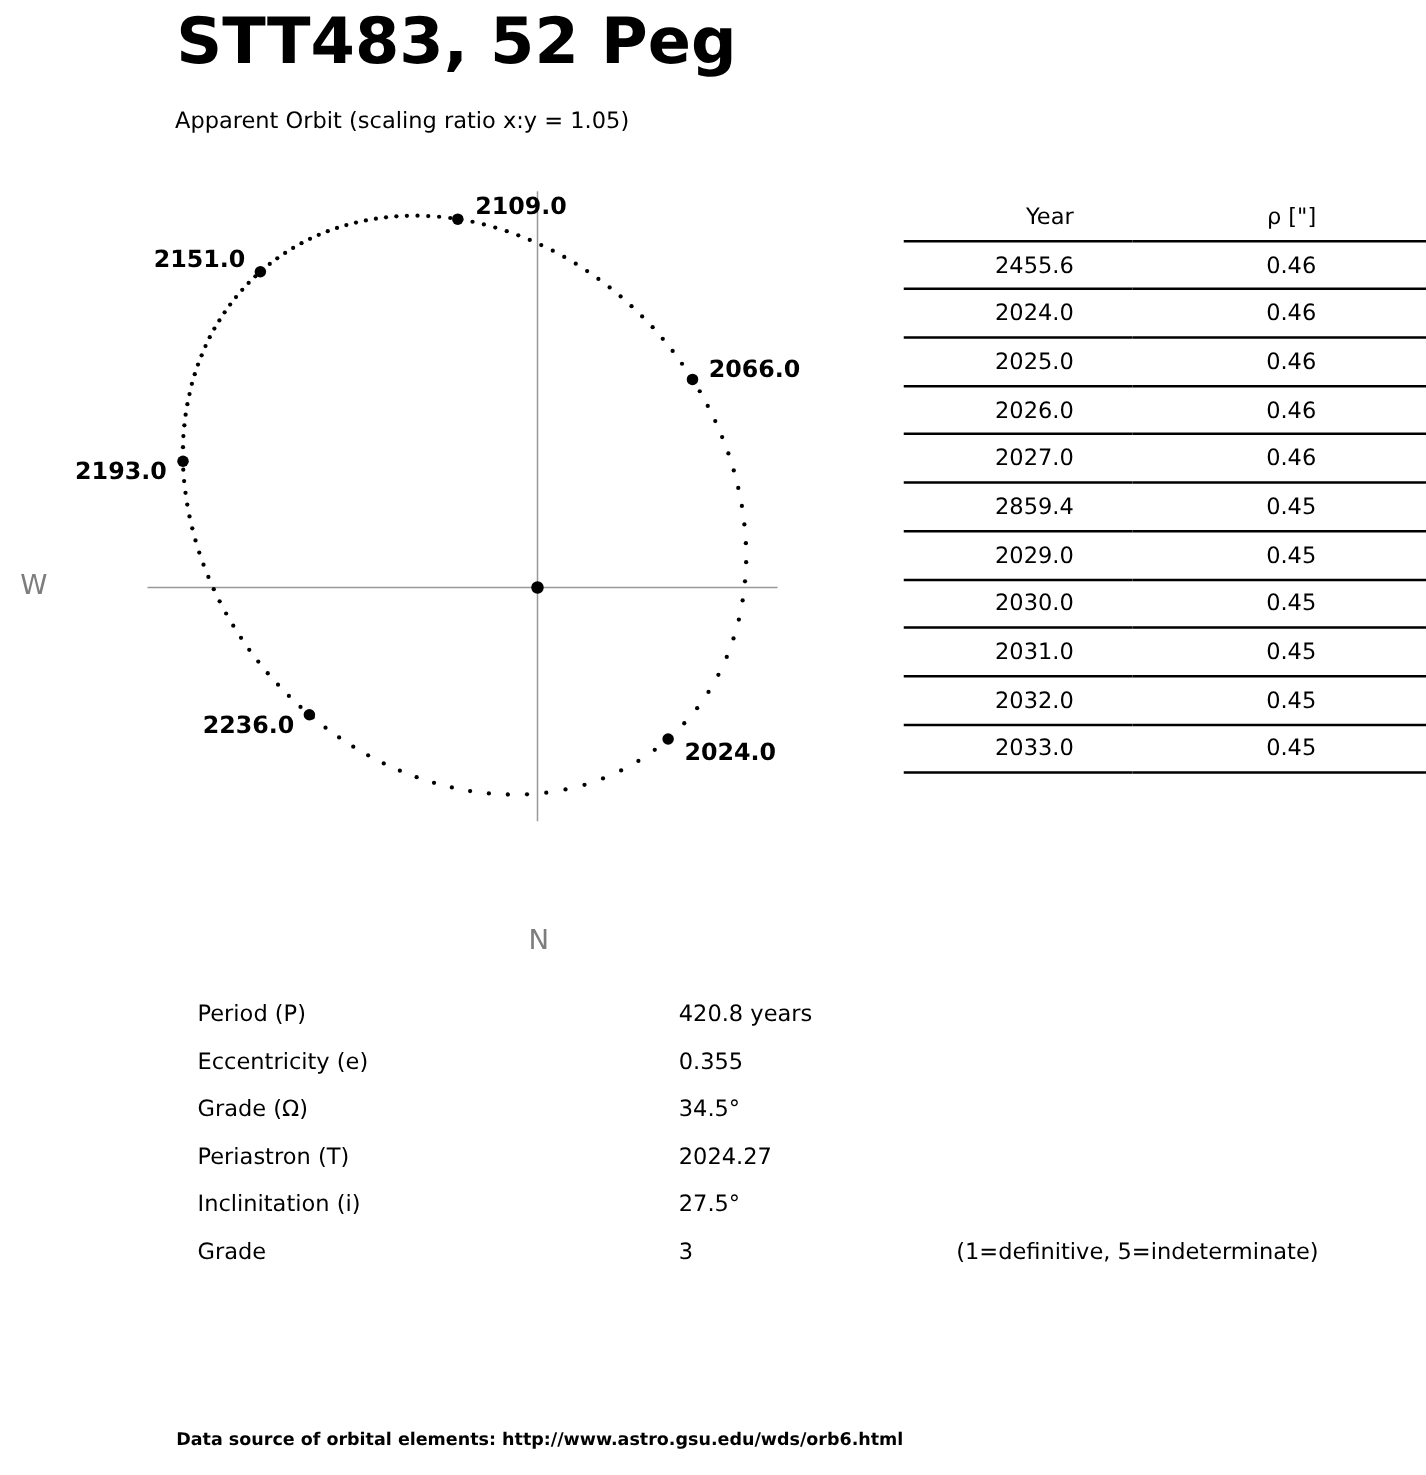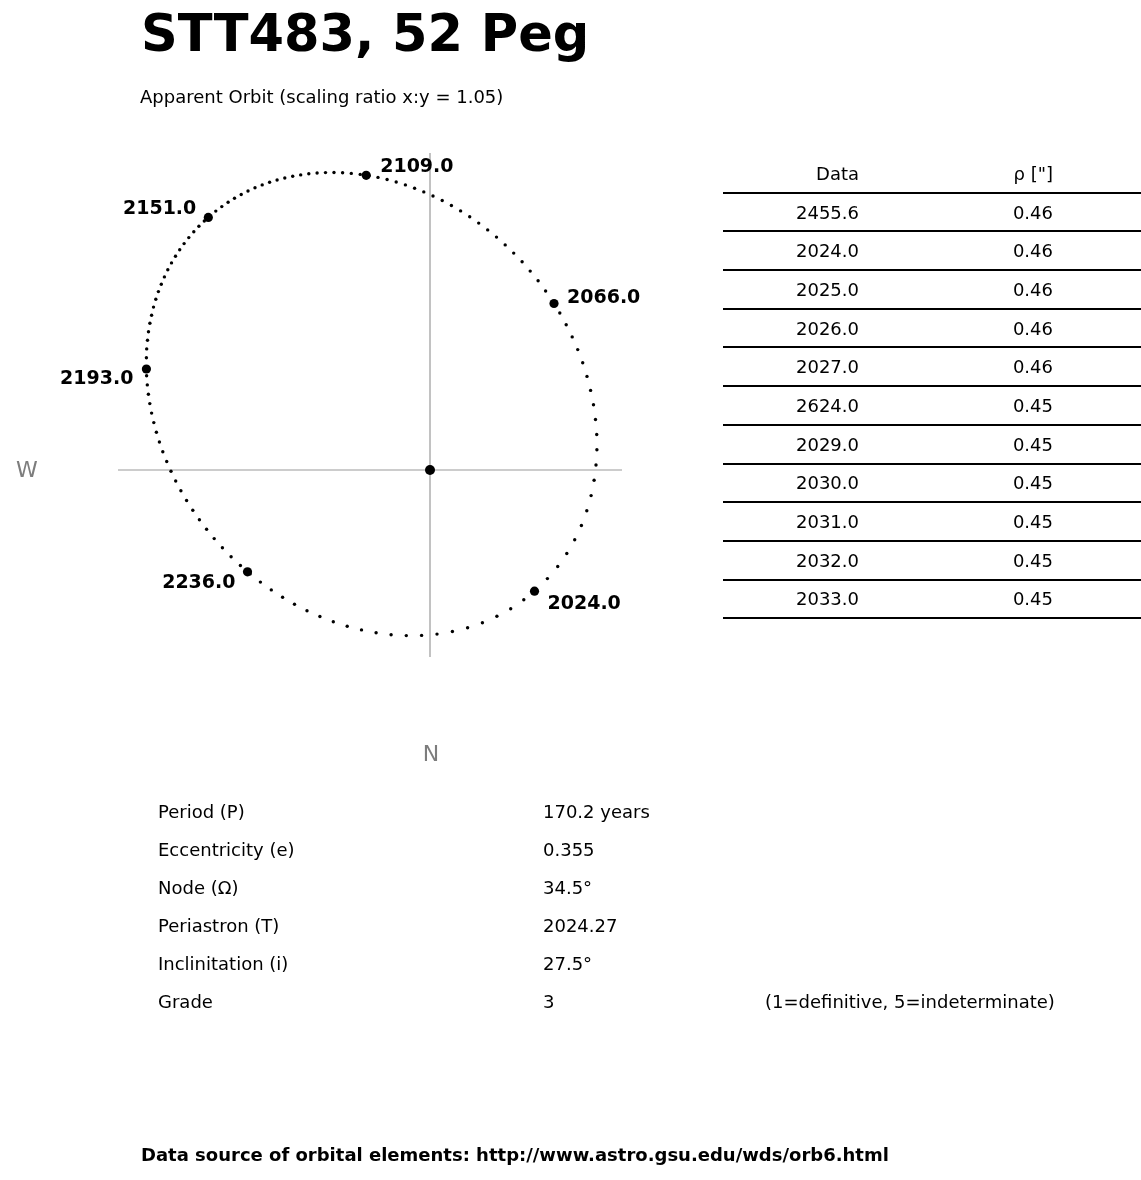--- a/index.html
+++ b/index.html
@@ -13,21 +13,21 @@
   table.ephem th{font-weight:normal;}
   table.ephem th,table.ephem td{text-align:right;height:36.7px;padding:0;border-bottom:2px solid #000;}
   table.ephem th:nth-child(1),table.ephem td:nth-child(1){width:136px;padding-right:47px;}
   table.ephem th:nth-child(2),table.ephem td:nth-child(2){width:147px;padding-right:47px;}
   table.ephem th:nth-child(3),table.ephem td:nth-child(3){width:120px;padding-right:16px;}
   .elements{position:absolute;left:158px;top:793px;width:950px;font-size:18px;}
   .elem-row{position:relative;height:38px;line-height:38px;white-space:nowrap;}
   .elem-label{position:absolute;left:0;}
   .elem-value{position:absolute;left:385px;}
   .elem-note{position:absolute;left:607px;}
-  .footer{position:absolute;left:141px;top:1144px;font-size:18px;font-weight:bold;white-space:nowrap;}
+  .footer{position:absolute;left:141px;top:1144px;font-size:14px;font-weight:bold;white-space:nowrap;}
   svg text{font-family:"DejaVu Sans",sans-serif;}
 </style>
 </head>
 <body>
 
 <div class="page">
   <svg id="orbit" width="1141" height="1180" viewBox="0 0 1141 1180">
       <line x1="118" x2="622" y1="470" y2="470" stroke="#999999" stroke-width="1.2"></line>
       <line x1="430" x2="430" y1="153" y2="657" stroke="#999999" stroke-width="1.2"></line>
       <text x="27" y="469" fill="#7d7d7d" font-size="22" text-anchor="middle" dominant-baseline="central">W</text>
@@ -173,21 +173,21 @@
       <text x="235.5" y="580.8" text-anchor="end" dominant-baseline="central" font-size="19" font-weight="bold" fill="#000">2236.0</text>
       <circle cx="430" cy="470" r="5" fill="#000000"></circle>
     </svg>
 
   <div class="title">STT483, 52 Peg</div>
   <div class="subtitle">Apparent Orbit (scaling ratio x:y = 1.05)</div>
 
   <table class="ephem">
     <thead>
       <tr>
-        <th>Data</th>
+        <th>Year</th>
         <th>ρ ["]</th>
         <th>θ [°]</th>
       </tr>
     </thead>
     <tbody>
         <tr>
           <td>2455.6</td>
           <td>0.46</td>
           <td>37.31</td>
         </tr>
@@ -205,21 +205,21 @@
           <td>2026.0</td>
           <td>0.46</td>
           <td>45.80</td>
         </tr>
         <tr>
           <td>2027.0</td>
           <td>0.46</td>
           <td>48.65</td>
         </tr>
         <tr>
-          <td>2624.0</td>
+          <td>2859.4</td>
           <td>0.45</td>
           <td>51.50</td>
         </tr>
         <tr>
           <td>2029.0</td>
           <td>0.45</td>
           <td>54.36</td>
         </tr>
         <tr>
           <td>2030.0</td>
@@ -240,28 +240,28 @@
           <td>2033.0</td>
           <td>0.45</td>
           <td>65.80</td>
         </tr>
       </tbody>
   </table>
 
   <div class="elements">
       <div class="elem-row">
         <span class="elem-label">Period (P)</span>
-        <span class="elem-value">170.2 years</span>
+        <span class="elem-value">420.8 years</span>
       </div>
       <div class="elem-row">
         <span class="elem-label">Eccentricity (e)</span>
         <span class="elem-value">0.355</span>
       </div>
       <div class="elem-row">
-        <span class="elem-label">Node (Ω)</span>
+        <span class="elem-label">Grade (Ω)</span>
         <span class="elem-value">34.5°</span>
       </div>
       <div class="elem-row">
         <span class="elem-label">Periastron (T)</span>
         <span class="elem-value">2024.27</span>
       </div>
       <div class="elem-row">
         <span class="elem-label">Inclinitation (i)</span>
         <span class="elem-value">27.5°</span>
       </div>

